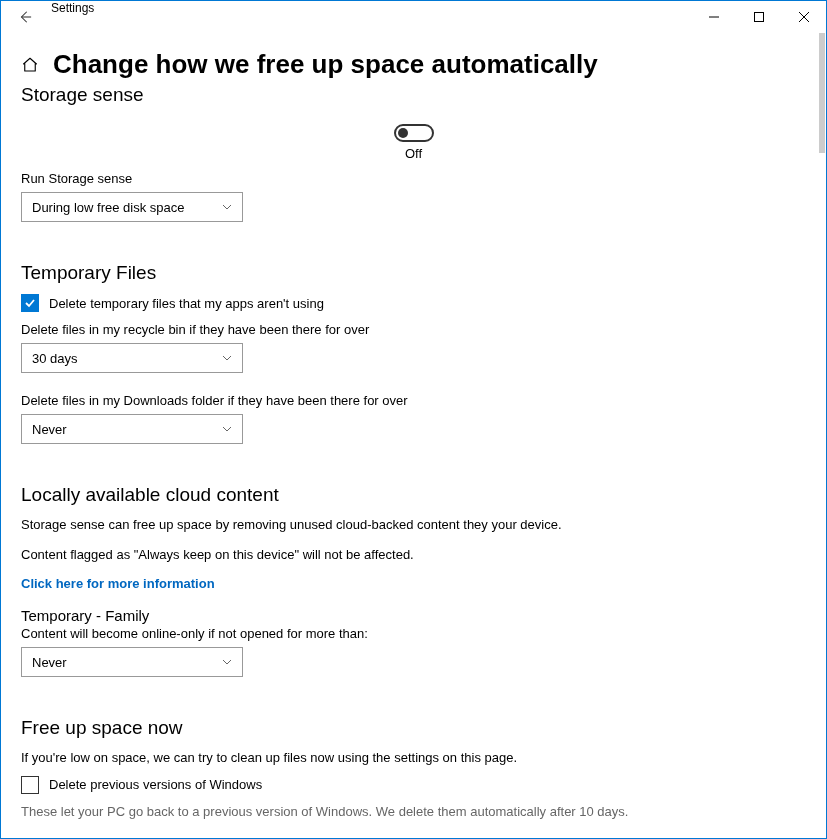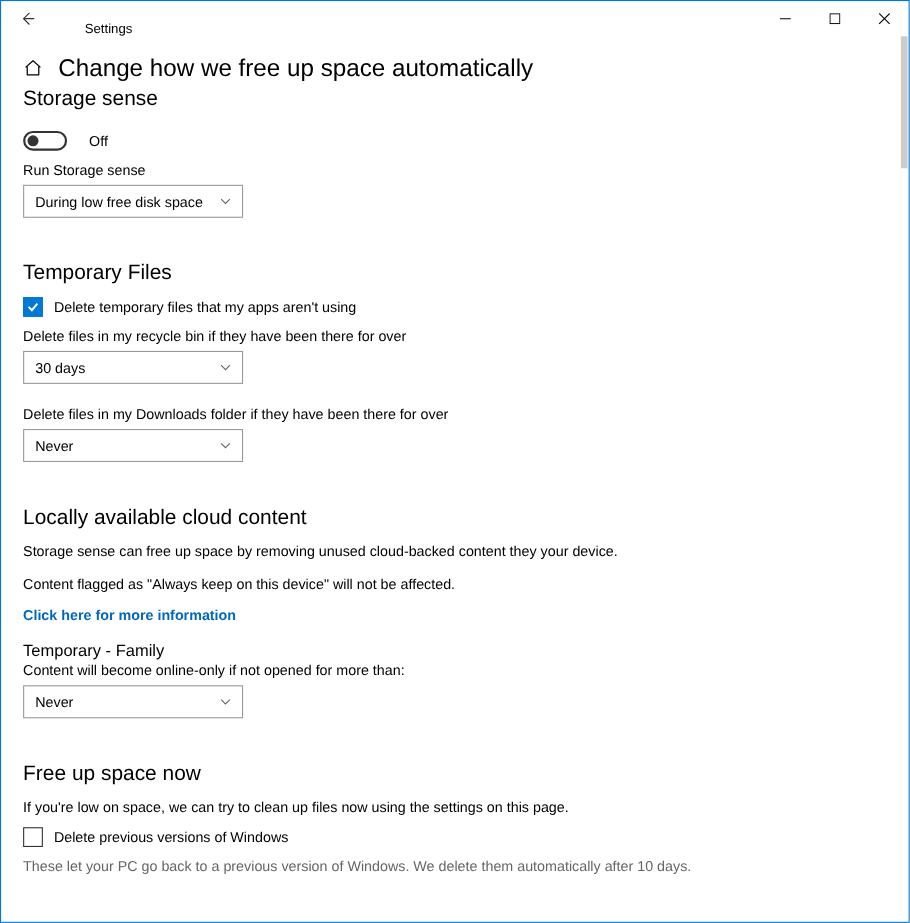--- a/index.html
+++ b/index.html
@@ -14,23 +14,22 @@
       background: #fff;
       width: 827px;
       height: 839px;
       overflow: hidden;
       border: 1px solid #0078d4;
       position: relative;
     }
     .titlebar {
       height: 32px;
       display: flex;
-      align-items: flex-end;
+      align-items: flex-start;
       padding-left: 8px;
-      gap: 26px;
     }
     .back-btn {
       width: 32px;
       height: 32px;
       display: flex;
       align-items: center;
       justify-content: center;
       cursor: pointer;
     }
     .title-text {
@@ -61,41 +60,42 @@
       align-items: center;
       gap: 14px;
       margin-bottom: 4px;
       margin-top: 6px;
     }
     .home-icon {
       width: 18px;
       height: 18px;
     }
     h1 {
-      font-size: 22px;
-      font-weight: 400;
+      font-size: 26px;
+      font-weight: 700;
       color: #000;
     }
     h2 {
       font-size: 19px;
       font-weight: 400;
       color: #000;
       margin-top: 0;
       margin-bottom: 8px;
     }
     h2.section {
       margin-top: 40px;
       margin-bottom: 10px;
     }
     .toggle-row {
       display: flex;
       align-items: center;
-      gap: 20px;
+      gap: 4px;
       margin-top: 18px;
       margin-bottom: 10px;
+      flex-direction: column;
     }
     .toggle {
       width: 40px;
       height: 18px;
       border: 2px solid #333;
       border-radius: 10px;
       position: relative;
       cursor: pointer;
       background: #fff;
     }
@@ -118,21 +118,21 @@
       line-height: 1.4;
       margin-bottom: 8px;
     }
     .label {
       font-size: 13px;
       color: #000000;
       margin-top: 8px;
       margin-bottom: 6px;
     }
     .select {
-      width: 200px;
+      width: 222px;
       height: 30px;
       border: 1px solid #999;
       background: #fff;
       display: flex;
       align-items: center;
       justify-content: space-between;
       padding: 0 10px;
       cursor: pointer;
       font-size: 13px;
       margin-bottom: 12px;

